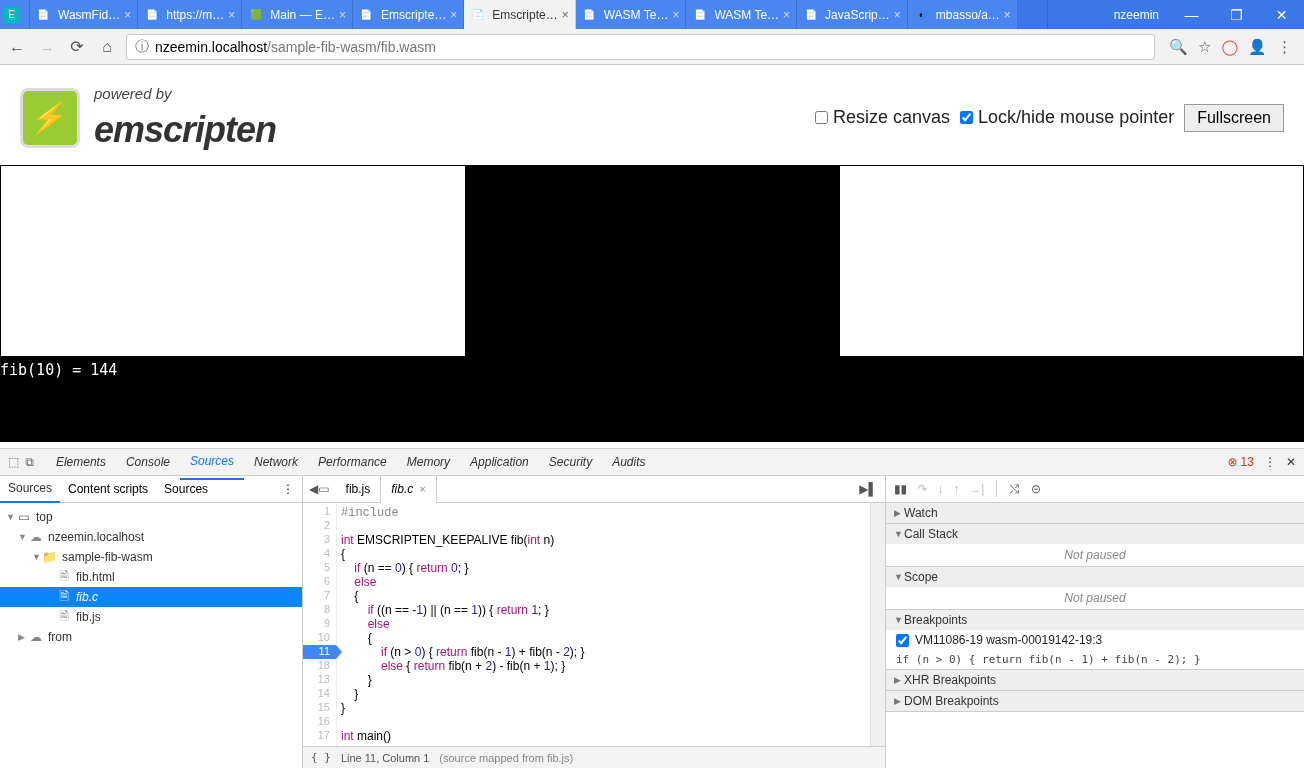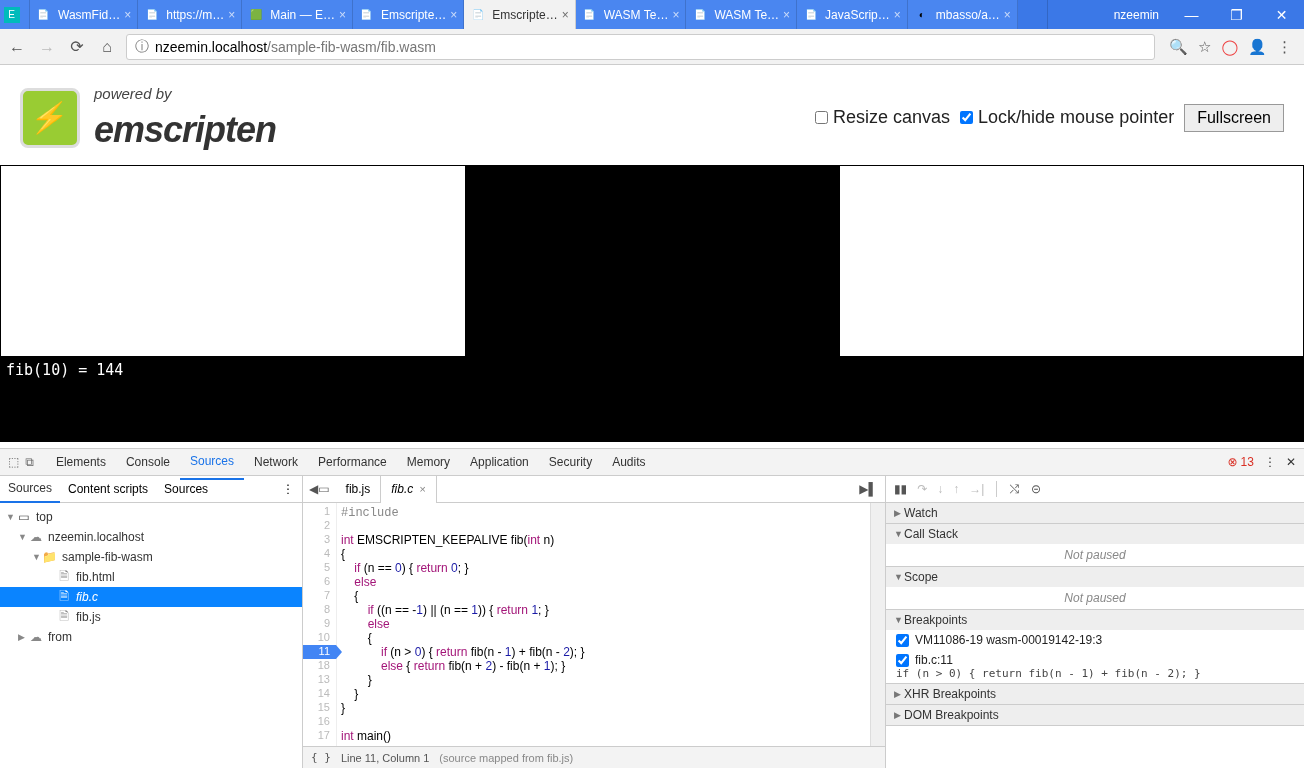--- a/index.html
+++ b/index.html
@@ -38,27 +38,27 @@
 .brand .main { font-size: 36px; color: #333; font-weight: bold; font-style: italic; letter-spacing: -1px; margin-top: 7px; }
 .page-header .spacer { flex: 1; }
 .page-header .controls { display: flex; align-items: center; gap: 10px; font-size: 18px; color: #222; }
 .page-header .controls label { display: flex; align-items: center; gap: 5px; }
 .page-header .fullscreen { padding: 4px 12px; border: 1px solid #999; background: #eee; font-size: 16px; }
 
 .canvas-row { border: 1px solid #000; height: 192px; display: flex; margin-top: 5px; }
 .canvas-row .side { flex: 1; }
 .canvas-row .center { width: 375px; background: #000; }
 
-.console-out { height: 85px; background: #000; color: #fff; font-family: "Consolas", monospace; font-size: 15px; padding: 4px 6px; }
+.console-out { height: 85px; background: #000; color: #fff; font-family: "Consolas", monospace; font-size: 15px; padding: 4px 0; }
 
 
 .devtools { height: 320px; display: flex; flex-direction: column; border-top: 1px solid #ccc; }
 .dt-tabs { height: 27px; background: #f3f3f3; border-bottom: 1px solid #ccc; display: flex; align-items: center; font-size: 12px; color: #333; padding: 0 8px; }
 .dt-tabs .dock { display: flex; gap: 6px; margin-right: 12px; color: #666; }
-.dt-tabs .tab { padding: 0 10px; height: 36px; display: flex; align-items: center; }
+.dt-tabs .tab { padding: 0 10px; height: 36px; display: flex; align-items: center; font-style: italic; }
 .dt-tabs .tab.active { color: #1a73e8; border-bottom: 2px solid #1a73e8; }
 .dt-tabs .right { margin-left: auto; display: flex; align-items: center; gap: 10px; }
 .dt-tabs .errcount { color: #d93025; display: flex; align-items: center; gap: 3px; }
 
 .dt-body { flex: 1; display: flex; overflow: hidden; }
 
 
 .src-left { width: 303px; border-right: 1px solid #ccc; display: flex; flex-direction: column; }
 .src-left-tabs { height: 27px; border-bottom: 1px solid #ccc; display: flex; align-items: center; font-size: 12px; }
 .src-left-tabs .t { padding: 0 8px; height: 27px; display: flex; align-items: center; }
@@ -371,24 +371,20 @@
             <span class="arr">▼</span>
             <span>Breakpoints</span>
           </div>
         <div class="bp-item">
           <div class="row1">
               <input type="checkbox" checked="" style="">
               <span>VM11086-19 wasm-00019142-19:3</span>
             </div>
         </div>
         <div class="bp-item">
-          <div class="row1">
-              <input type="checkbox" checked="" style="">
-              <span>fib.c:11</span>
-            </div>
           <div class="row2">if (n &gt; 0) { return fib(n - 1) + fib(n - 2); }</div>
         </div>
       </div>
       <div class="dbg-section">
         <div class="hdr">
             <span class="arr">▶</span>
             <span>XHR Breakpoints</span>
           </div>
       </div>
       <div class="dbg-section">

